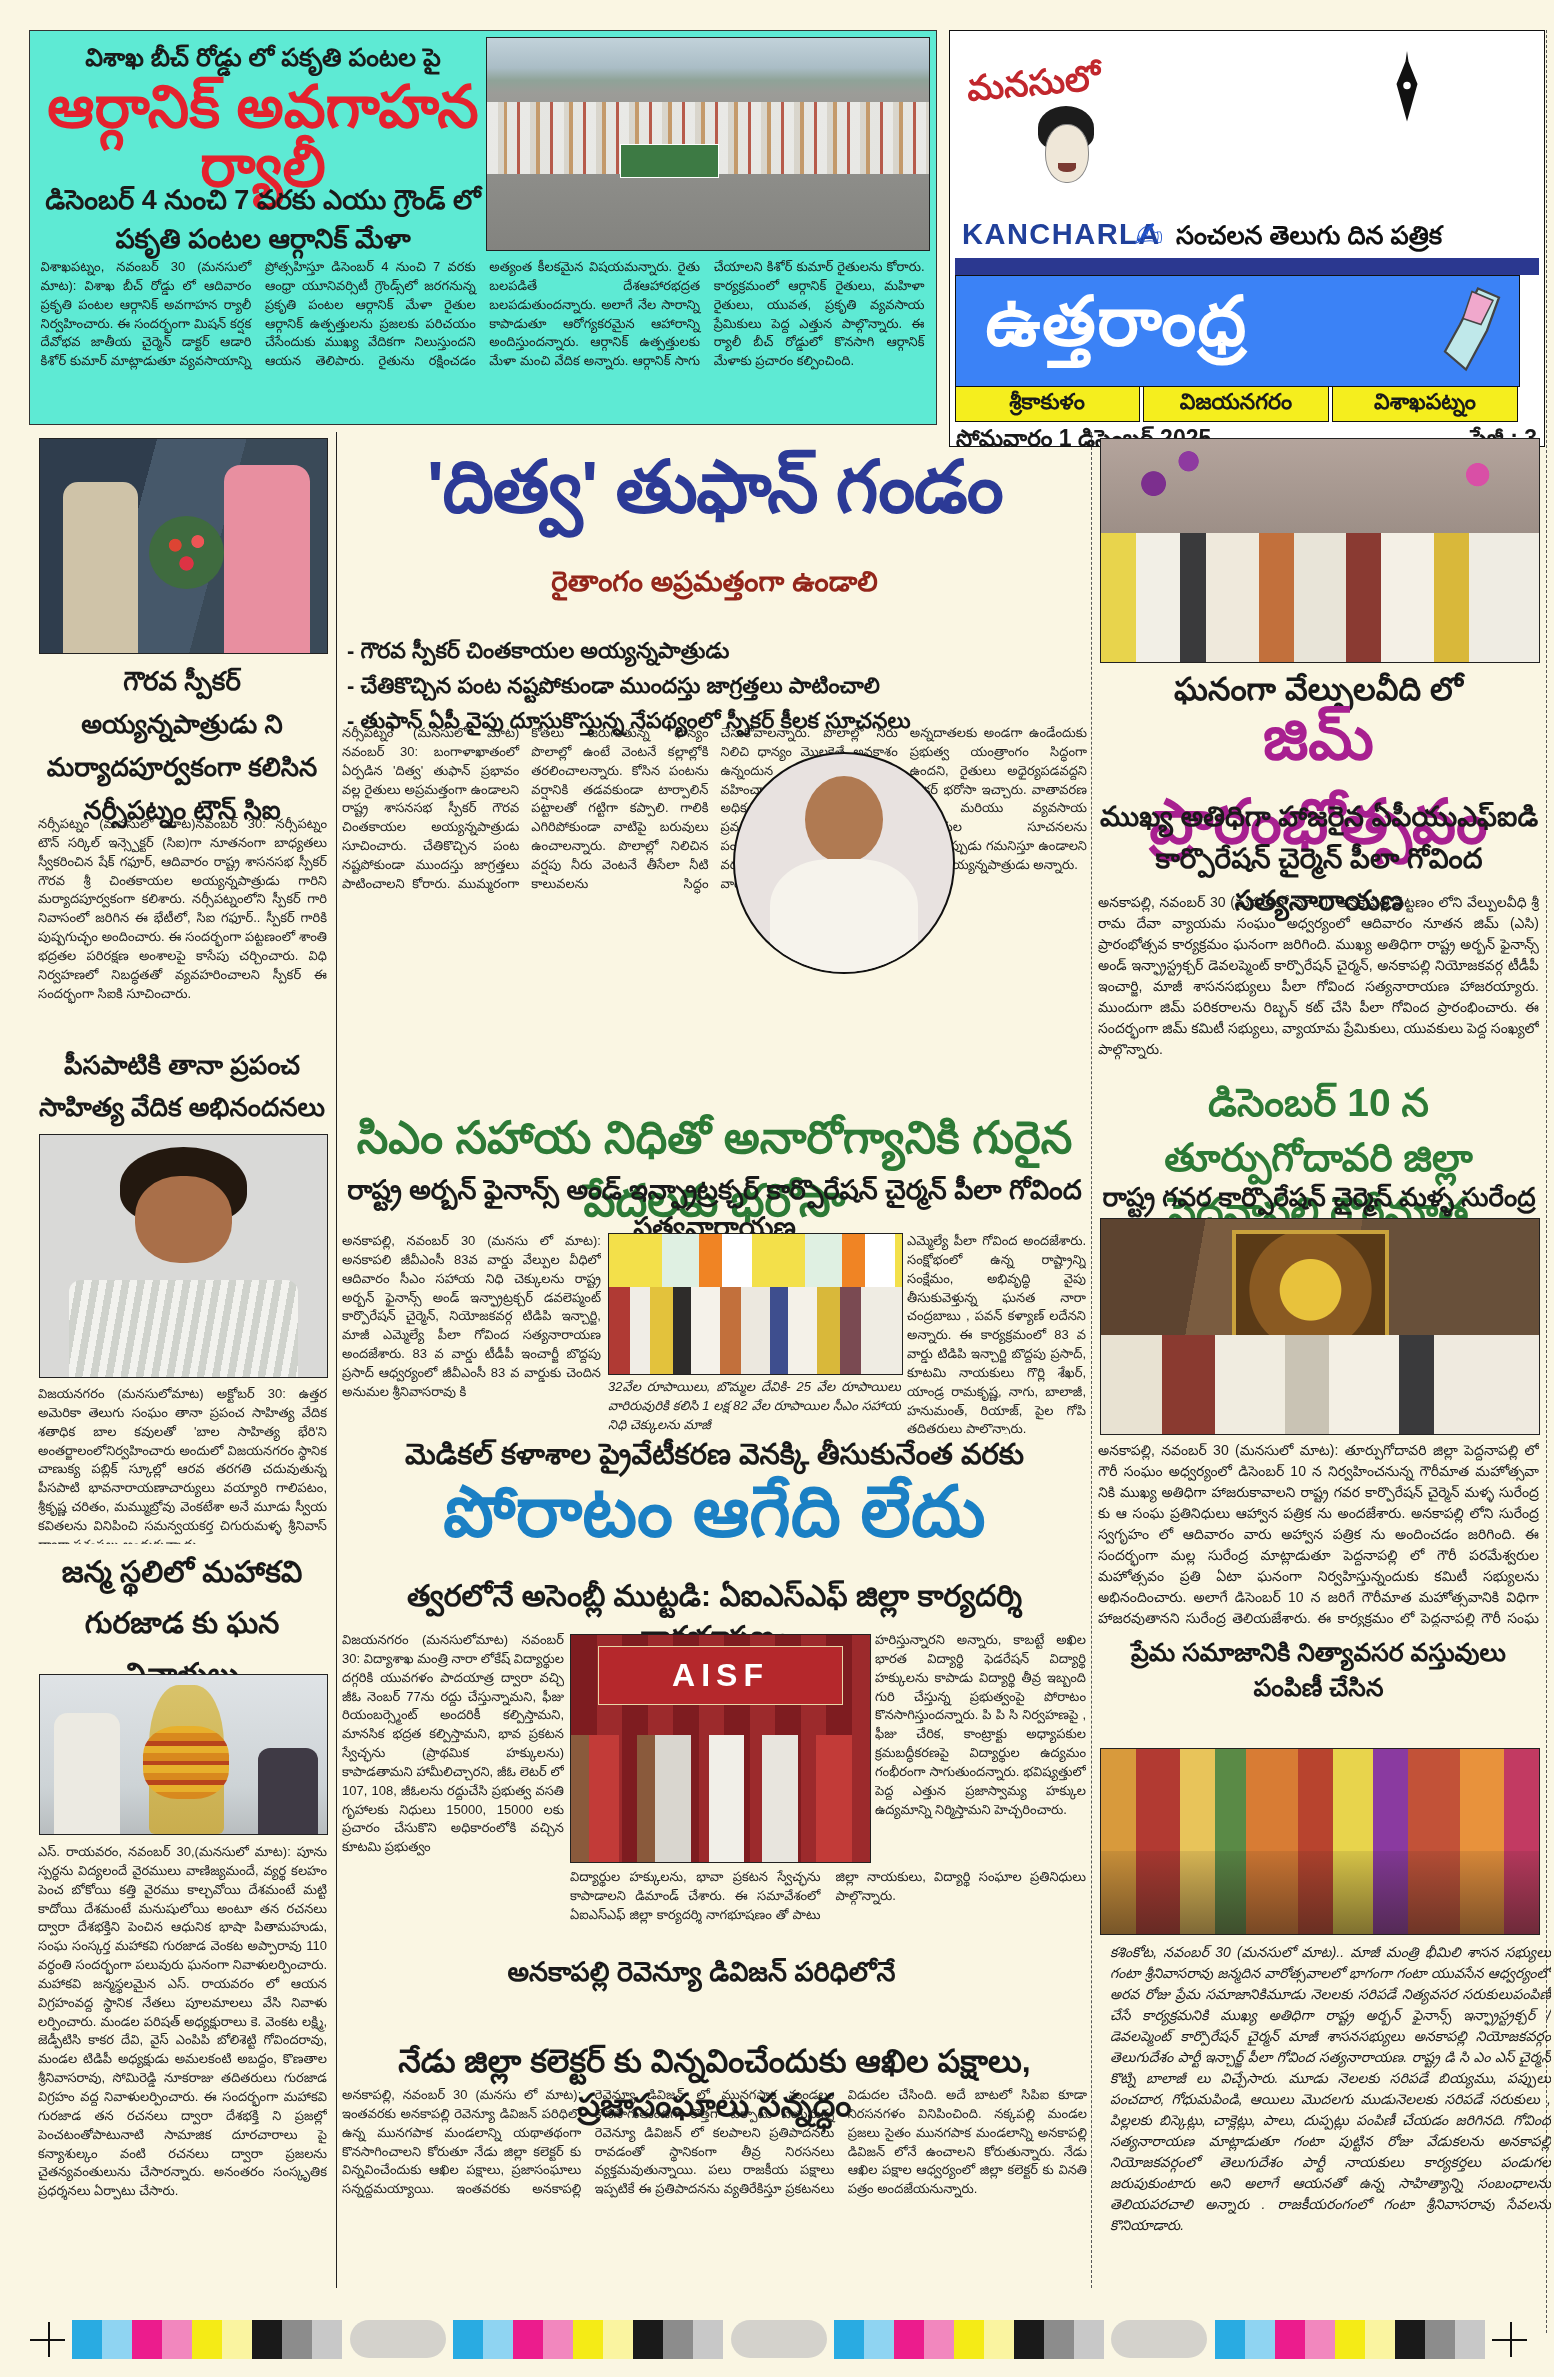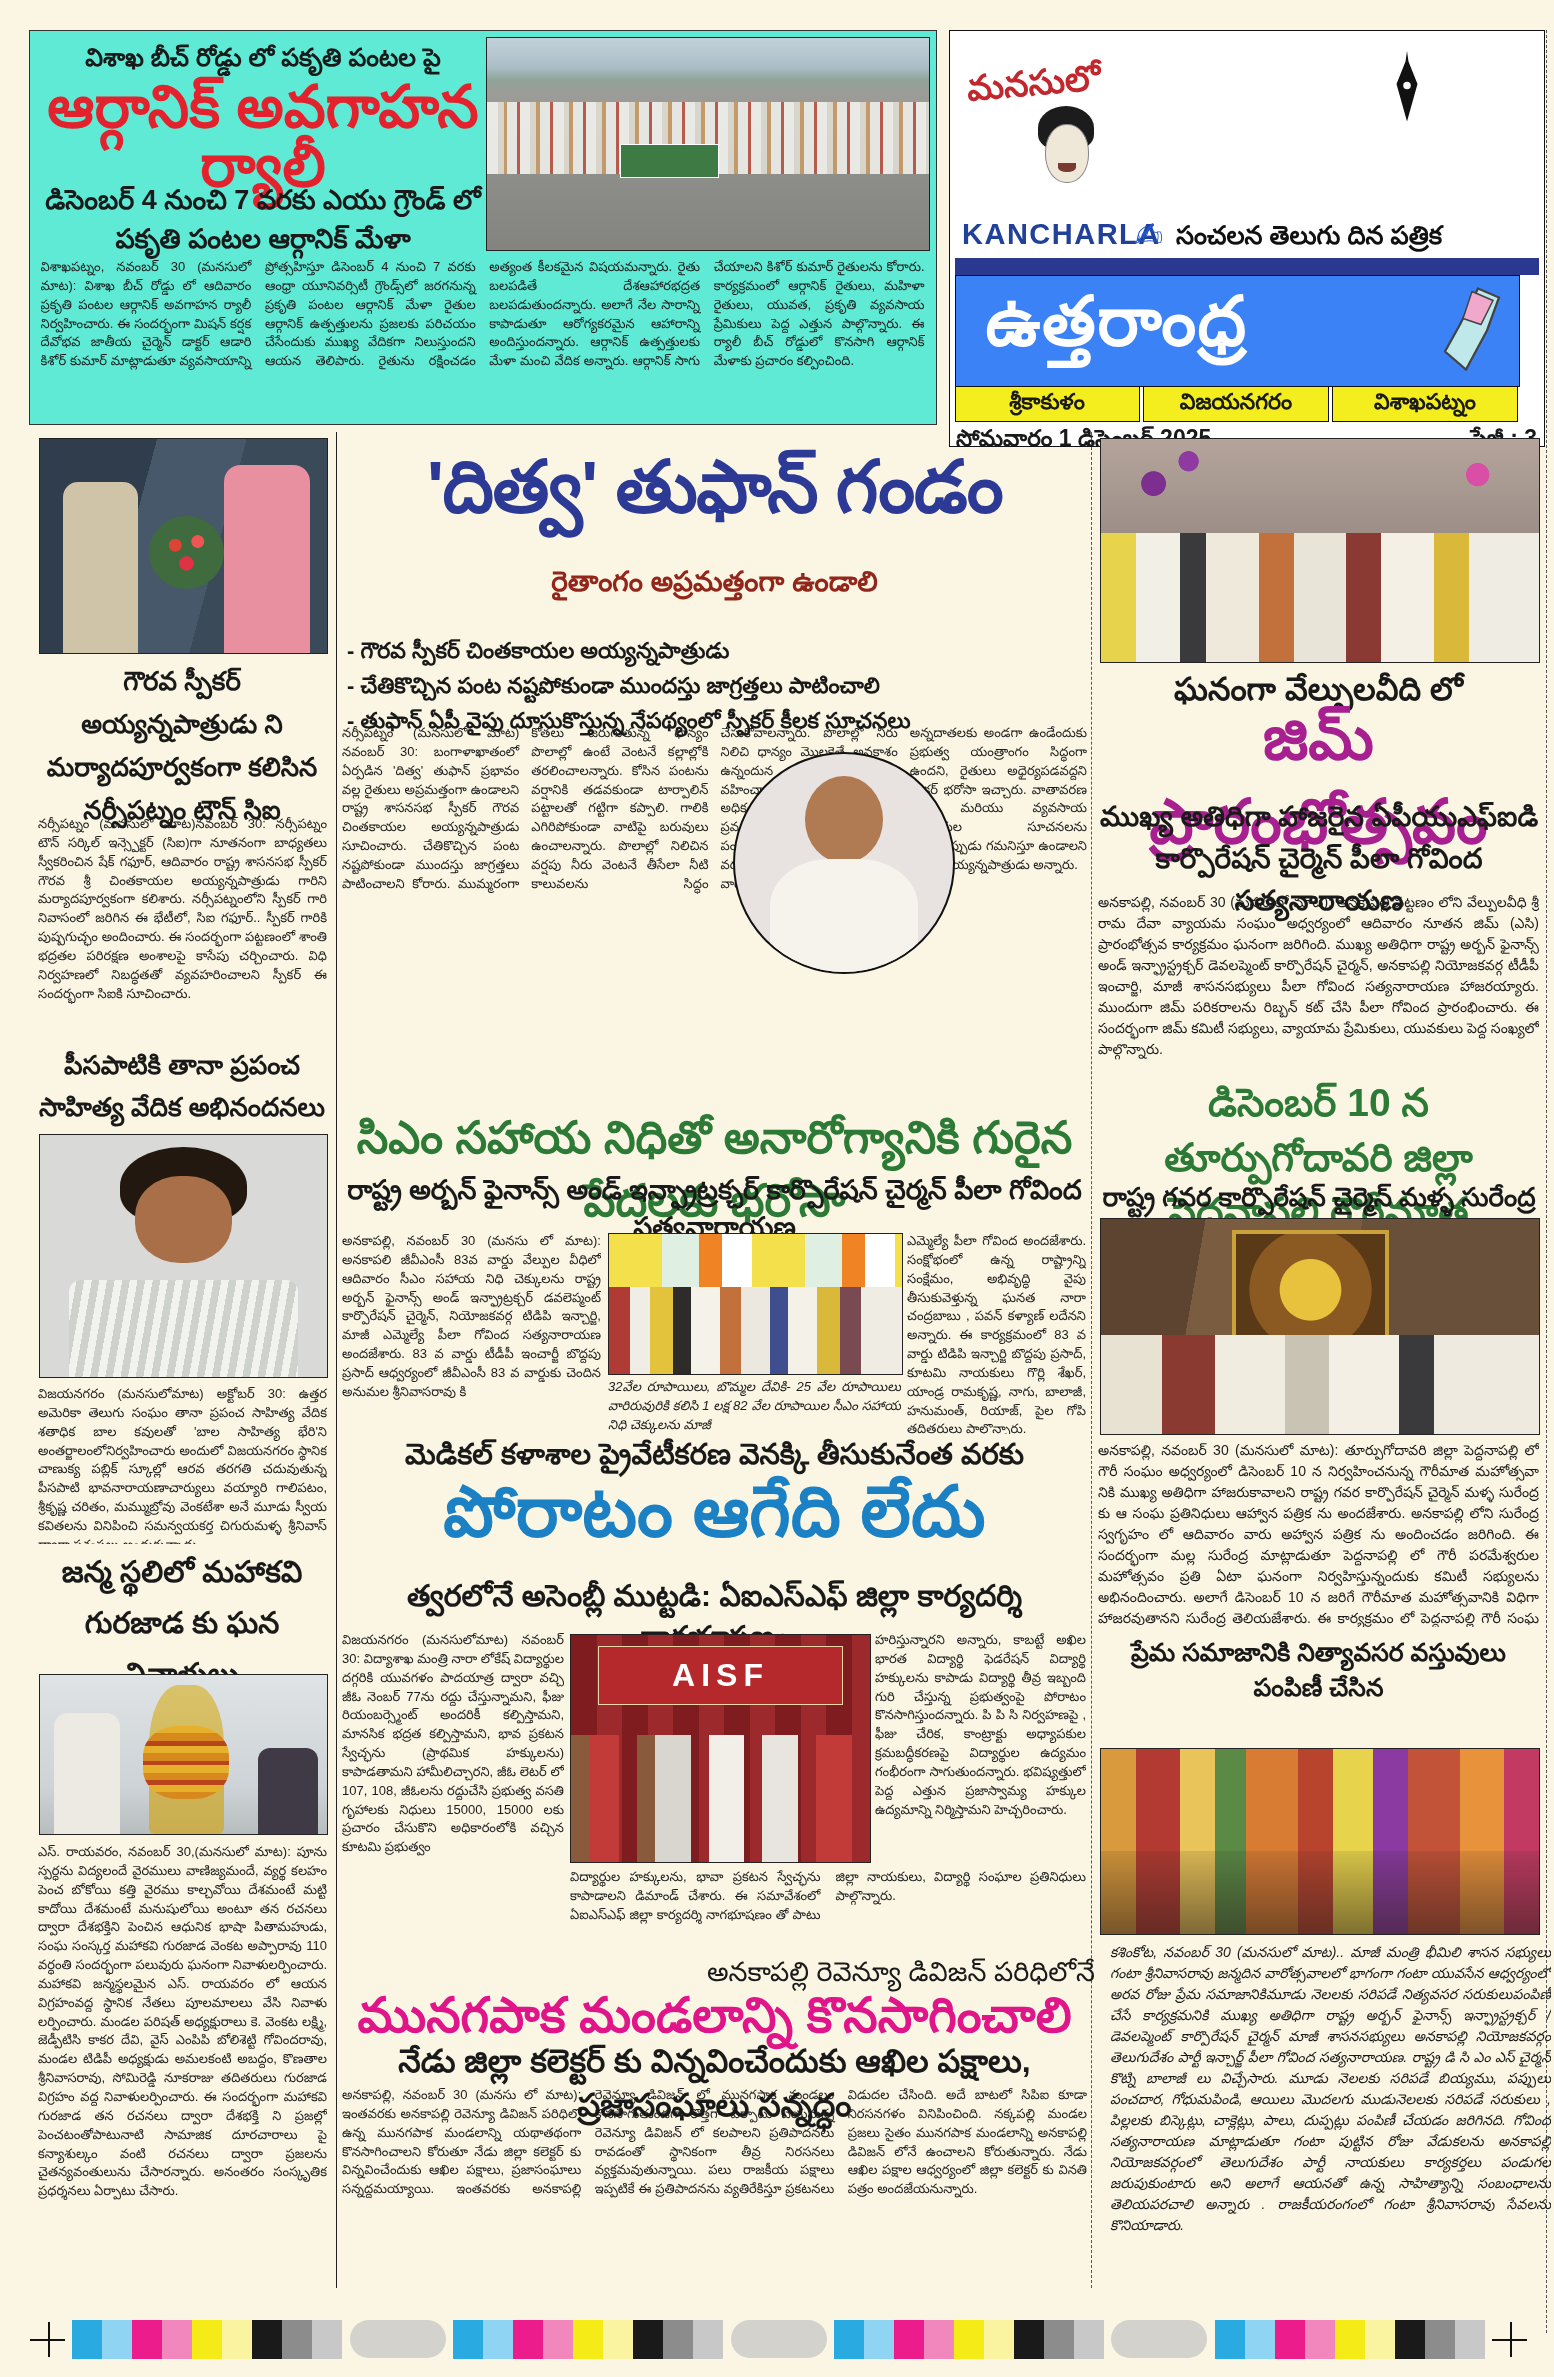--- a/index.html
+++ b/index.html
@@ -107,21 +107,21 @@
   #aisf-left{left:342px;top:1631px;width:222px;height:322px;}
   #aisf-photo{left:570px;top:1634px;width:299px;height:227px;
     background:repeating-linear-gradient(90deg,#7e1c20 0 25.6px,#9c2a2c 25.6px 51px);}
   #aisf-photo .aisf-banner{left:9%;right:9%;top:5%;height:25%;background:#b5282c;border:1.5px solid #e8d7a8;
     color:#fff;font-weight:bold;font-size:32px;letter-spacing:6px;display:flex;align-items:center;justify-content:center;}
   #aisf-photo .people{left:0;right:0;bottom:0;height:56%;
     background:linear-gradient(90deg,#8a5a3c 0 6%,#c23b38 6% 16%,rgba(0,0,0,0) 16% 22%,#8a5a3c 22% 28%,#d9d6cf 28% 40%,rgba(0,0,0,0) 40% 46%,#f1efe8 46% 58%,rgba(0,0,0,0) 58% 64%,#e8e5de 64% 76%,rgba(0,0,0,0) 76% 82%,#c23b38 82% 94%,rgba(0,0,0,0) 94% 100%);}
   #aisf-right{left:875px;top:1631px;width:211px;height:322px;}
   #aisf-bottom{left:570px;top:1868px;width:516px;height:84px;column-count:2;column-gap:15px;}
 
-  #muna-kicker{left:350px;top:1957px;width:745px;font-size:27px;font-weight:normal;text-align:right;}
+  #muna-kicker{left:329px;top:1957px;width:745px;font-size:27px;font-weight:bold;text-align:center;}
   #muna-headline{left:342px;top:1987px;width:745px;font-size:49px;font-weight:bold;color:#E0158A;text-align:center;}
   #muna-subhead{left:342px;top:2043px;width:745px;font-size:32px;font-weight:bold;text-align:center;}
   #muna-body{left:342px;top:2086px;width:745px;height:200px;column-count:3;column-gap:13.5px;}
 
   
   #gym-photo{left:1100px;top:438px;width:438px;height:223px;
     background-image:radial-gradient(circle at 12% 20%,#7c2f8e 0 12px,rgba(0,0,0,0) 12.8px),
       radial-gradient(circle at 20% 10%,#8e3aa0 0 9.8px,rgba(0,0,0,0) 10.5px),
       radial-gradient(circle at 86% 16%,#d94fa6 0 11.3px,rgba(0,0,0,0) 12px),
       linear-gradient(#b4a49c,#93867e 60%,#7e736c);}
@@ -265,21 +265,20 @@
   <div id="aisf-subhead" class="abs">త్వరలోనే అసెంబ్లీ ముట్టడి: ఏఐఎస్ఎఫ్ జిల్లా కార్యదర్శి నాగభూషణం</div>
   <div id="aisf-left" class="abs body-text">విజయనగరం (మనసులోమాట) నవంబర్ 30: విద్యాశాఖ మంత్రి నారా లోకేష్ విద్యార్థుల దగ్గరికి యువగళం పాదయాత్ర ద్వారా వచ్చి జీఓ నెంబర్ 77ను రద్దు చేస్తున్నామని, ఫీజు రియంబర్స్మెంట్ అందరికీ కల్పిస్తామని, మానసిక భద్రత కల్పిస్తామని, భావ ప్రకటన స్వేచ్ఛను (ప్రాథమిక హక్కులను) కాపాడతామని హామీలిచ్చారని, జీఓ లెటర్ లో 107, 108, జీఓలను రద్దుచేసి ప్రభుత్వ వసతి గృహాలకు నిధులు 15000, 15000 లకు ప్రచారం చేసుకొని అధికారంలోకి వచ్చిన కూటమి ప్రభుత్వం</div>
   <div id="aisf-photo" class="photo">
     <div class="aisf-banner">AISF</div>
     <div class="people"></div>
   </div>
   <div id="aisf-right" class="abs body-text">హరిస్తున్నారని అన్నారు, కాబట్టే అఖిల భారత విద్యార్థి ఫెడరేషన్ విద్యార్థి హక్కులను కాపాడు విద్యార్థి తీవ్ర ఇబ్బంది గురి చేస్తున్న ప్రభుత్వంపై పోరాటం కొనసాగిస్తుందన్నారు. పి పి సి నిర్వహణపై , ఫీజు చేరిక, కాంట్రాక్టు అధ్యాపకుల క్రమబద్ధీకరణపై విద్యార్థుల ఉద్యమం గంభీరంగా సాగుతుందన్నారు. భవిష్యత్తులో పెద్ద ఎత్తున ప్రజాస్వామ్య హక్కుల ఉద్యమాన్ని నిర్మిస్తామని హెచ్చరించారు.</div>
   <div id="aisf-bottom" class="abs body-text">విద్యార్థుల హక్కులను, భావా ప్రకటన స్వేచ్ఛను కాపాడాలని డిమాండ్ చేశారు. ఈ సమావేశంలో ఏఐఎస్ఎఫ్ జిల్లా కార్యదర్శి నాగభూషణం తో పాటు జిల్లా నాయకులు, విద్యార్థి సంఘాల ప్రతినిధులు పాల్గొన్నారు.</div>
 
   <div id="muna-kicker" class="abs">అనకాపల్లి రెవెన్యూ డివిజన్ పరిధిలోనే</div>
-  <div id="muna-headline" class="abs">మునగపాక మండలాన్ని కొనసాగించాలి</div>
   <div id="muna-subhead" class="abs">నేడు జిల్లా కలెక్టర్ కు విన్నవించేందుకు ఆఖిల పక్షాలు, ప్రజాసంఘాలు సన్నద్ధం</div>
   <div id="muna-body" class="abs body-text">అనకాపల్లి, నవంబర్ 30 (మనసు లో మాట): ఇంతవరకు అనకాపల్లి రెవెన్యూ డివిజన్ పరిధిలో ఉన్న మునగపాక మండలాన్ని యథాతథంగా కొనసాగించాలని కోరుతూ నేడు జిల్లా కలెక్టర్ కు విన్నవించేందుకు ఆఖిల పక్షాలు, ప్రజాసంఘాలు సన్నద్దమయ్యాయి. ఇంతవరకు అనకాపల్లి రెవెన్యూ డివిజన్ లో మునగపాక మండలం కొనసాగుతుండగా కొత్తగా ఏర్పాటు చేయనున్న రెవెన్యూ డివిజన్ లో కలపాలని ప్రతిపాదనలు రావడంతో స్థానికంగా తీవ్ర నిరసనలు వ్యక్తమవుతున్నాయి. పలు రాజకీయ పక్షాలు ఇప్పటికే ఈ ప్రతిపాదనను వ్యతిరేకిస్తూ ప్రకటనలు విడుదల చేసింది. అదే బాటలో సిపిఐ కూడా నిరసనగళం వినిపించింది. నక్కపల్లి మండల ప్రజలు సైతం మునగపాక మండలాన్ని అనకాపల్లి డివిజన్ లోనే ఉంచాలని కోరుతున్నారు. నేడు ఆఖిల పక్షాల ఆధ్వర్యంలో జిల్లా కలెక్టర్ కు వినతి పత్రం అందజేయనున్నారు.</div>
 
   <div id="gym-photo" class="photo">
     <div class="crowd"></div>
   </div>
   <div id="gym-kicker" class="abs">ఘనంగా వేల్పులవీది లో</div>
   <div id="gym-headline" class="abs">జిమ్ ప్రారంభోత్సవం</div>
   <div id="gym-subhead" class="abs">ముఖ్య అతిధిగా హాజరైన ఏపీయుఎఫ్ఐడి కార్పొరేషన్ చైర్మెన్ పీలా గోవింద సత్యనారాయణ</div>
   <div id="gym-body" class="abs rbody-text">అనకాపల్లి, నవంబర్ 30 (మనసులో మాట): అనకాపల్లి పట్టణం లోని వేల్పులవీధి శ్రీ రామ దేవా వ్యాయమ సంఘం అధ్వర్యంలో ఆదివారం నూతన జిమ్ (ఎసి) ప్రారంభోత్సవ కార్యక్రమం ఘనంగా జరిగింది. ముఖ్య అతిధిగా రాష్ట్ర అర్బన్ ఫైనాన్స్ అండ్ ఇన్ఫ్రాస్ట్రక్చర్ డెవలప్మెంట్ కార్పొరేషన్ చైర్మన్, అనకాపల్లి నియోజకవర్గ టీడీపీ ఇంచార్జి, మాజీ శాసనసభ్యులు పీలా గోవింద సత్యనారాయణ హాజరయ్యారు. ముందుగా జిమ్ పరికరాలను రిబ్బన్ కట్ చేసి పీలా గోవింద ప్రారంభించారు. ఈ సందర్భంగా జిమ్ కమిటీ సభ్యులు, వ్యాయామ ప్రేమికులు, యువకులు పెద్ద సంఖ్యలో పాల్గొన్నారు.</div>

